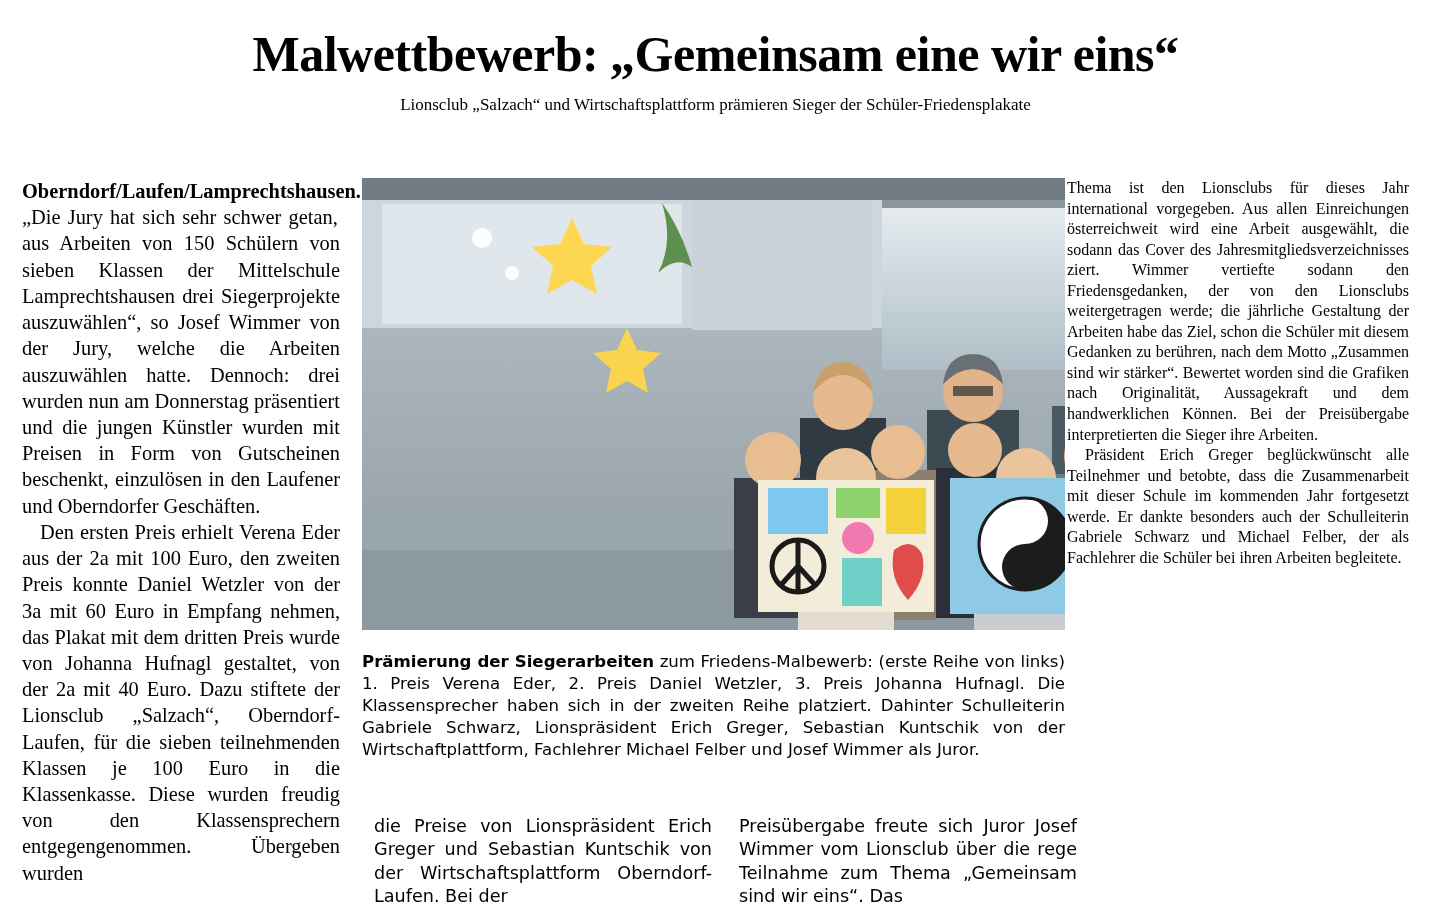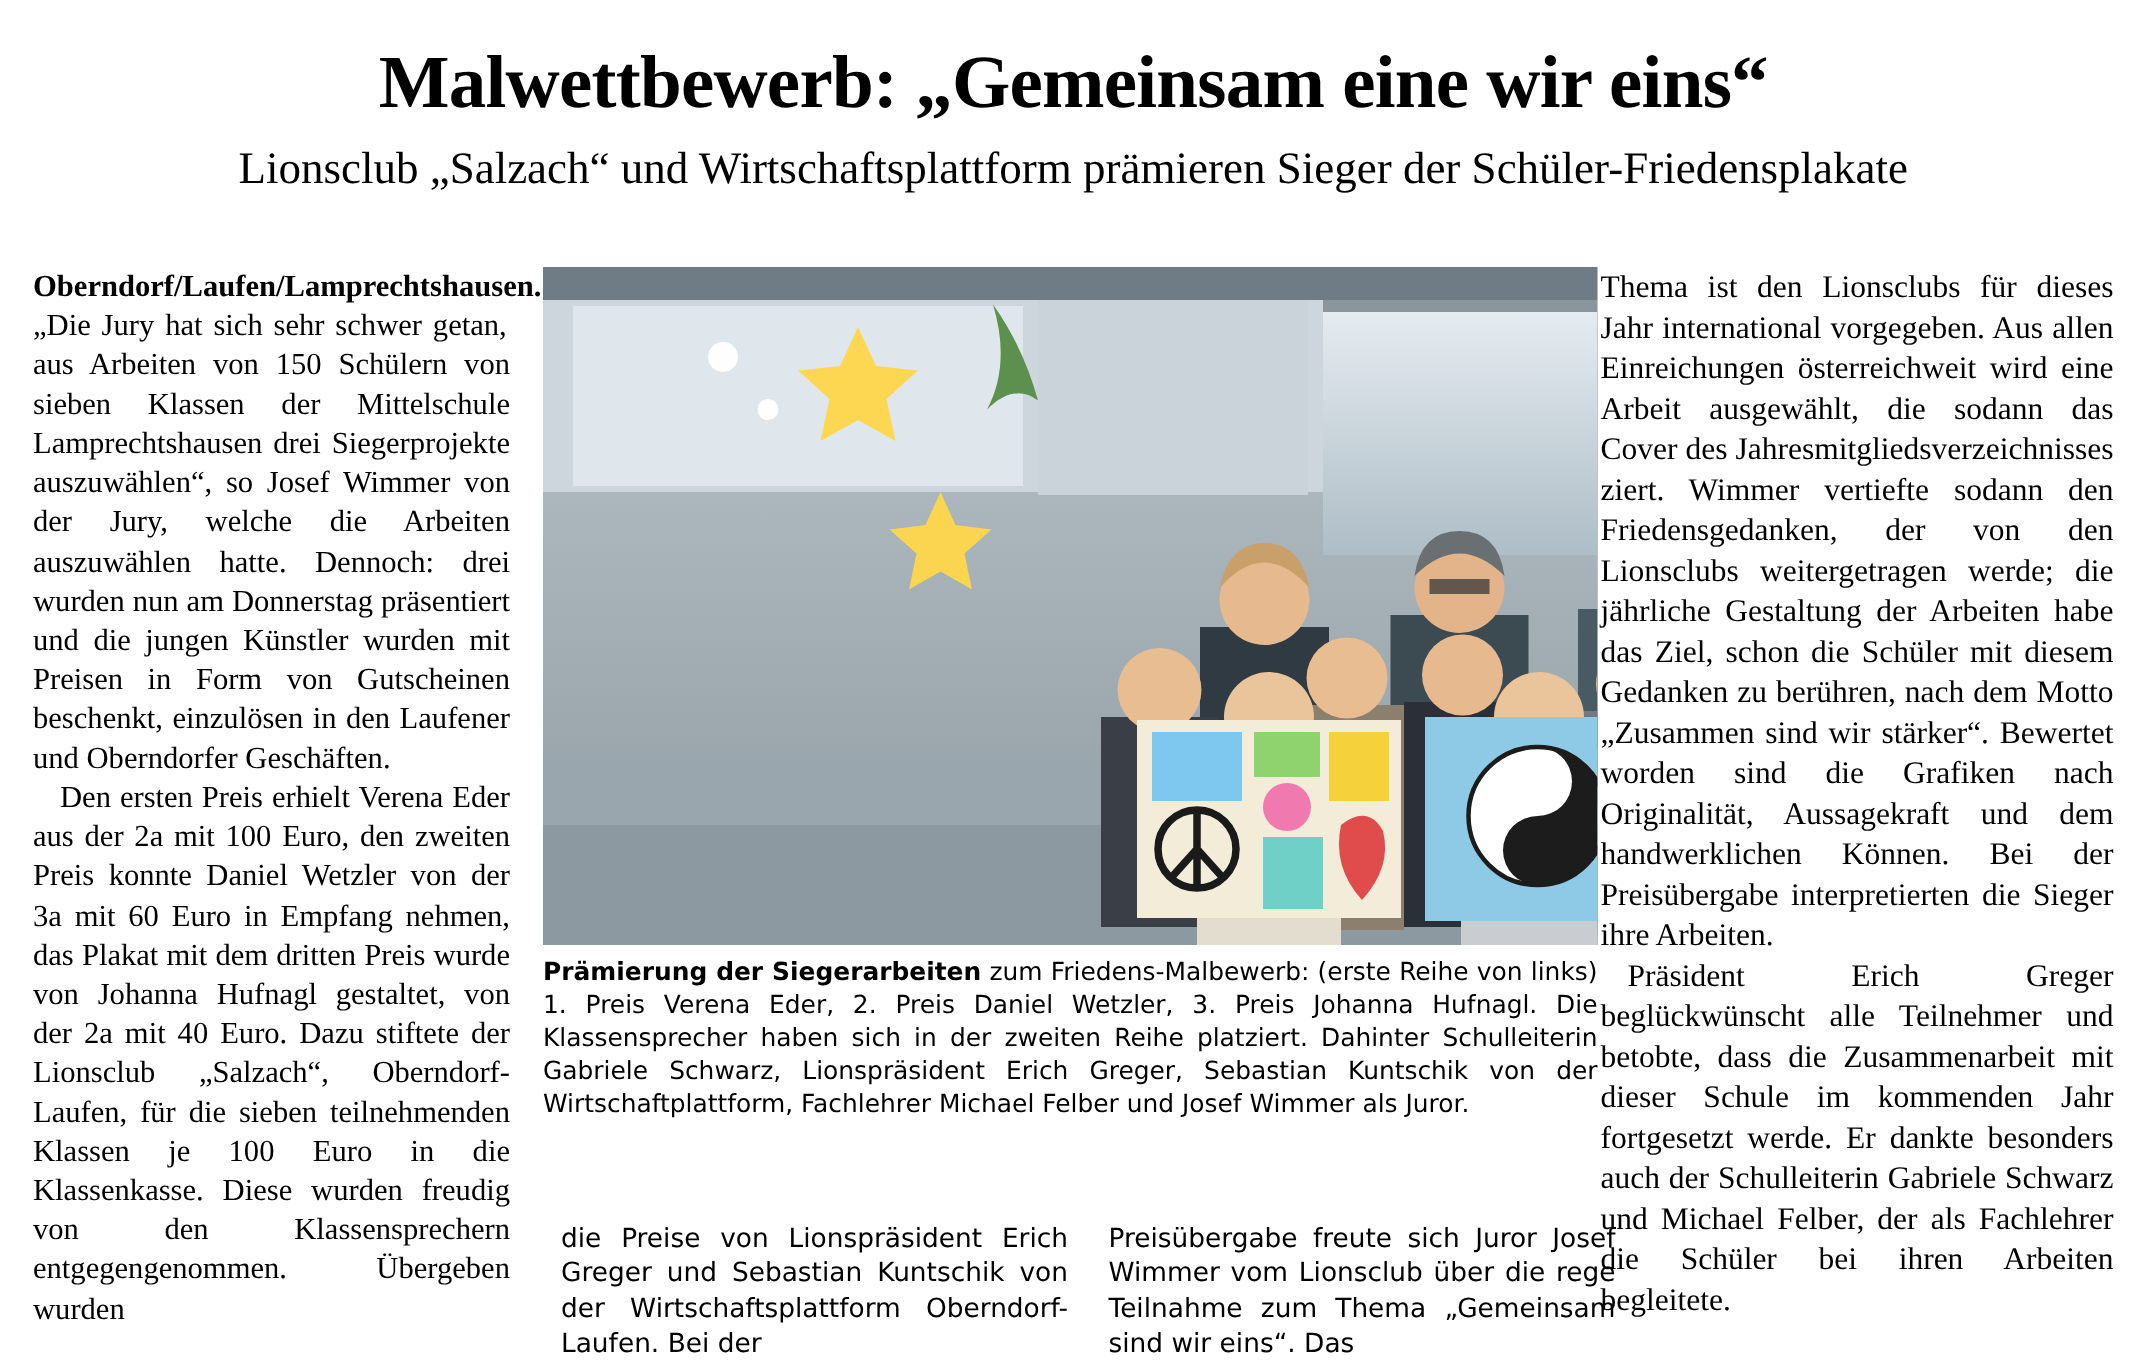--- a/index.html
+++ b/index.html
@@ -26,21 +26,21 @@
     font-family: "Liberation Serif", serif;
     font-weight: bold;
     font-size: 50px;
     letter-spacing: -0.5px;
     margin: 28px 40px 0 40px;
     line-height: 1.05;
   }
   .subhead {
     text-align: center;
     font-family: "Liberation Serif", serif;
-    font-size: 30px;
+    font-size: 17px;
     margin: 14px 30px 0 30px;
     line-height: 1.2;
   }
   .rule {
     height: 0px;
     margin: 10px 22px 0 22px;
   }
   .columns {
     position: absolute;
     top: 150px;
@@ -87,21 +87,21 @@
   
   .photo {
     position: relative;
     width: 703px;
     height: 452px;
     overflow: hidden;
     background: #7a8a93;
   }
   .photo svg { display: block; }
   .caption {
-    margin-top: 7px;
+    margin-top: 21px;
     font-family: "DejaVu Sans", sans-serif;
     font-size: 16.6px;
     line-height: 1.33;
     text-align: justify;
   }
   .caption b { font-weight: bold; }
   .credit {
     font-family: "DejaVu Sans", sans-serif;
     font-size: 15.2px;
     text-align: right;
@@ -119,21 +119,21 @@
     width: 338px;
   }
   .mid-bottom .sub p {
     margin: 0;
     font-family: "DejaVu Sans", sans-serif;
     font-size: 17.6px;
     line-height: 1.33;
     text-align: justify;
     hyphens: auto;
   }
-  .col-right p.body { font-size: 21px; }
+  .col-right p.body { font-size: 16px; }
   .sign {
     text-align: right;
   }
 </style>
 </head>
 <body>
 
 <div class="page">
 
   <h1 class="headline">Malwettbewerb: „Gemeinsam eine wir eins“</h1>

